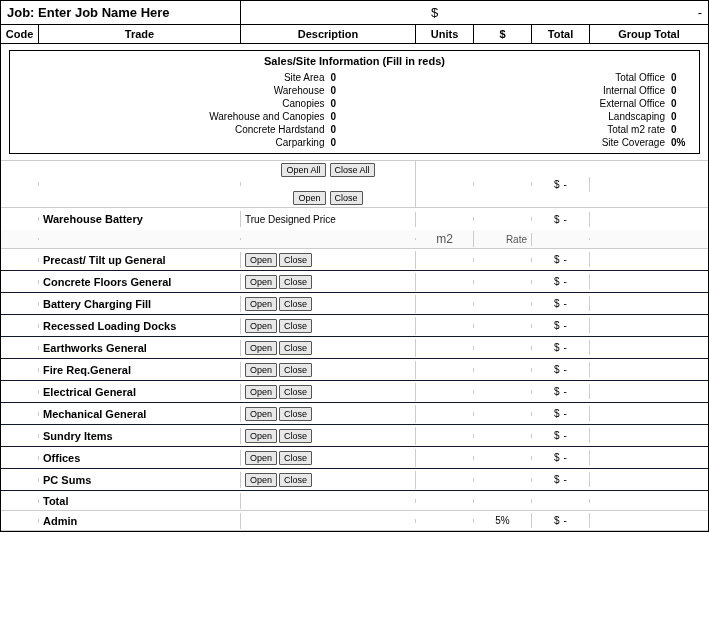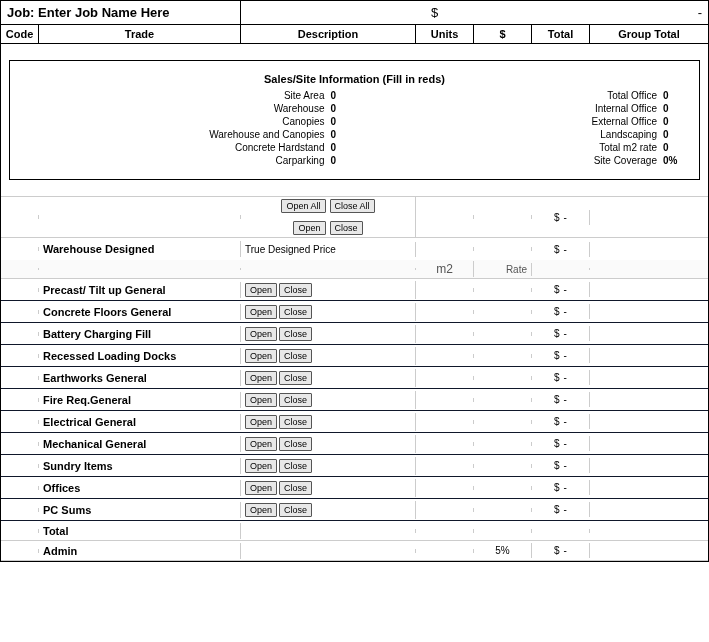--- a/index.html
+++ b/index.html
@@ -64,22 +64,22 @@
     .col-gtotal { flex: 1; }
 
     .main-table {
       border: 1px solid #000;
       border-bottom: none;
     }
 
     
     .sales-box {
       border: 1px solid #000;
-      margin: 12px 4px;
-      padding: 12px;
+      margin: 2px 4px;
+      padding: 4px;
     }
     .sales-title {
       text-align: center;
       font-weight: bold;
       margin-bottom: 4px;
       font-size: 11px;
     }
     .sales-grid {
       display: flex;
     }
@@ -247,21 +247,21 @@
             <span class="sales-val">0%</span>
           </div>
         </div>
       </div>
     </div>
   </div>
 
   <div class="data-row" style="border-bottom:1px solid #ccc; min-height:28px;">
     <div class="cell cell-code"></div>
     <div class="cell cell-trade"></div>
-    <div class="cell cell-desc" style="flex-direction:column; gap:6px;">
+    <div class="cell cell-desc" style="flex-direction:column; gap:12px;">
       <div style="display:flex; gap:4px;">
         <button>Open All</button>
         <button>Close All</button>
       </div>
       <div style="display:flex; gap:4px; margin-top:2px;">
         <button>Open</button>
         <button>Close</button>
       </div>
     </div>
     <div class="cell cell-units"></div>
@@ -269,21 +269,21 @@
     <div class="cell cell-total">
       <span style="margin-right:4px;">$</span>
         <span>-</span>
     </div>
     <div class="cell cell-gtotal"></div>
   </div>
 
   <div style="border-bottom:1px solid #ccc;">
     <div style="display:flex; min-height:22px; align-items:center;">
       <div class="cell cell-code" style="padding:2px 4px; border-right:1px solid #ccc; display:flex; align-items:center;"></div>
-      <div class="cell cell-trade" style="padding:2px 4px; border-right:1px solid #ccc; display:flex; align-items:center; font-weight:bold; font-size:11px;">Warehouse Designed</div>
+      <div class="cell cell-trade" style="padding:2px 4px; border-right:1px solid #ccc; display:flex; align-items:center; font-weight:bold; font-size:11px;">Warehouse Battery</div>
       <div class="cell cell-desc" style="padding:2px 4px; border-right:1px solid #ccc; display:flex; align-items:center; font-size:10px;">True Designed Price</div>
       <div class="cell cell-units" style="padding:2px 4px; border-right:1px solid #ccc; display:flex; align-items:center; justify-content:center; font-size:10px;"></div>
       <div class="cell cell-dollar-sym" style="padding:2px 4px; border-right:1px solid #ccc; display:flex; align-items:center; justify-content:center;"></div>
       <div class="cell cell-total" style="padding:2px 4px; border-right:1px solid #ccc; display:flex; align-items:center; justify-content:center;">
         <span style="margin-right:4px; font-size:10px;">$</span>
           <span style="font-size:10px;">-</span>
       </div>
       <div class="cell cell-gtotal" style="padding:2px 4px; display:flex; align-items:center; justify-content:flex-end; padding-right:8px;"></div>
     </div>
     <div style="display:flex; min-height:18px; align-items:center; background:#fafafa;">

